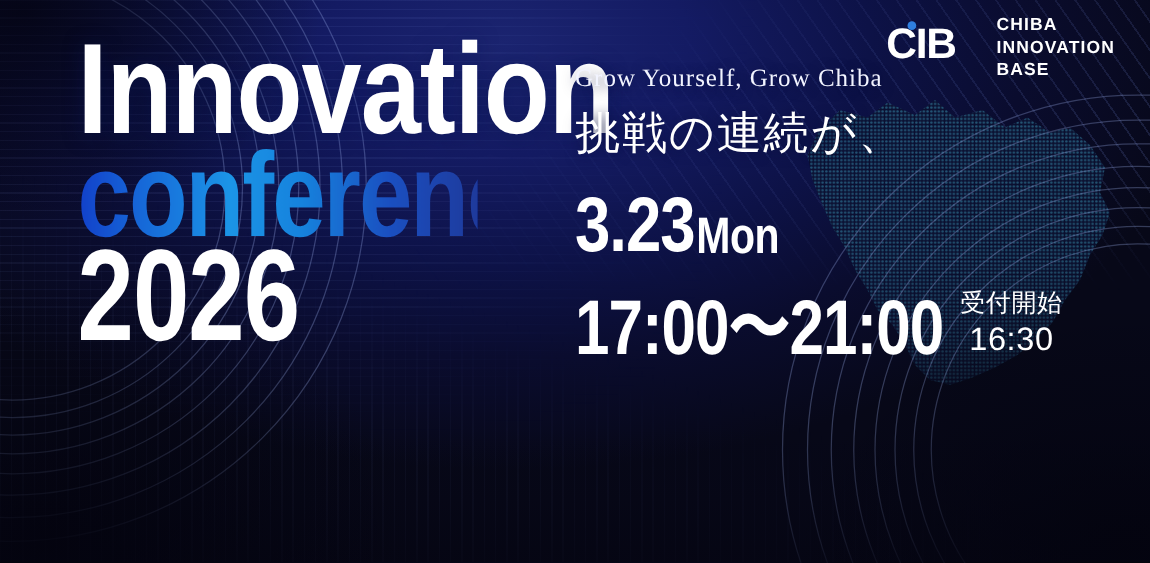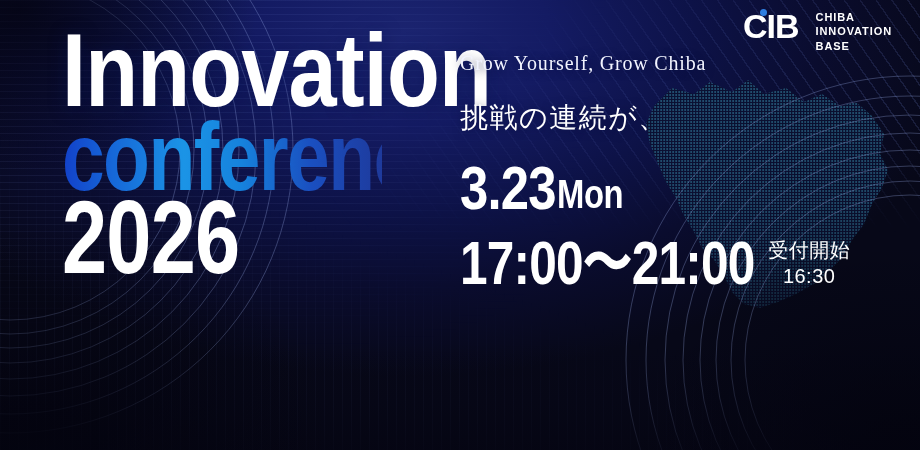--- a/index.html
+++ b/index.html
@@ -65,30 +65,30 @@
     background:
       radial-gradient(ellipse 420px 300px at 4% 96%, rgba(3,3,14,.85), rgba(0,0,0,0) 70%),
       radial-gradient(ellipse 380px 280px at 98% 98%, rgba(3,3,14,.8), rgba(0,0,0,0) 70%),
       radial-gradient(ellipse 340px 240px at 2% 2%, rgba(3,3,14,.75), rgba(0,0,0,0) 70%),
       linear-gradient(0deg, rgba(5,5,18,.78) 0%, rgba(5,5,18,.30) 12%, rgba(0,0,0,0) 24%);
   }
 
   
   .logo{
     position:absolute;right:28px;top:10px;
-    display:flex;align-items:flex-start;gap:9px;z-index:6;
+    display:flex;align-items:center;gap:24px;z-index:6;
   }
   .logo-mark{position:relative;display:block;}
   .logo-dot{
     position:absolute;left:17px;top:-1px;
     width:7px;height:7px;border-radius:50%;
   }
   .logo-words{
     display:flex;flex-direction:column;justify-content:center;
-    color:#fff;font-weight:bold;font-size:11px;line-height:1.30;
+    color:#fff;font-weight:bold;font-size:14px;line-height:1.30;
     letter-spacing:.9px;
   }
 
   
   .headline{position:absolute;left:62px;top:24px;z-index:5;width:400px;}
 
   .word-innovation{
     display:block;
     font-family:"Liberation Sans Narrow","Liberation Sans",sans-serif;
     font-weight:bold;
@@ -133,23 +133,23 @@
   
   .info{position:absolute;left:460px;top:52px;z-index:5;width:440px;}
 
   .tagline-en{
     font-family:"Liberation Serif","DejaVu Serif",serif;
     font-size:20px;color:#f2f4ff;letter-spacing:.8px;
     line-height:1.1;white-space:nowrap;
     text-shadow:0 1px 10px rgba(8,14,60,.7);
   }
   .tagline-jp{
-    margin-top:24px;
+    margin-top:6px;
     font-family:Liberation Sans, sans-serif;
-    font-size:28px;color:#ffffff;line-height:1.45;
+    font-size:36px;color:#ffffff;line-height:1.45;
     letter-spacing:1.5px;
     text-shadow:0 1px 10px rgba(8,14,60,.75);
   }
   .tagline-jp span{display:block;white-space:nowrap;}
 
   .date-row{
     margin-top:22px;
     display:flex;align-items:flex-end;gap:8px;
   }
   .date-big{
@@ -178,21 +178,21 @@
   }
   .reception{
     margin-left:-60px;
     padding-bottom:2px;
     font-family:"DejaVu Sans","Liberation Sans",sans-serif;
     font-size:20px;line-height:1.30;color:#ffffff;
     letter-spacing:.5px;white-space:nowrap;text-align:center;
   }
   .reception .rc-time{
     font-family:"Liberation Sans",sans-serif;
-    font-size:20px;letter-spacing:.5px;display:block;
+    font-size:26px;letter-spacing:.5px;display:block;
   }
 
   
   .venue{
     position:absolute;left:0;right:0;bottom:12px;z-index:5;
     text-align:center;
     font-family:"DejaVu Sans","Liberation Sans",sans-serif;
     font-size:25px;color:#ffffff;letter-spacing:.5px;
     white-space:nowrap;
     text-shadow:0 1px 8px rgba(5,8,40,.85);

